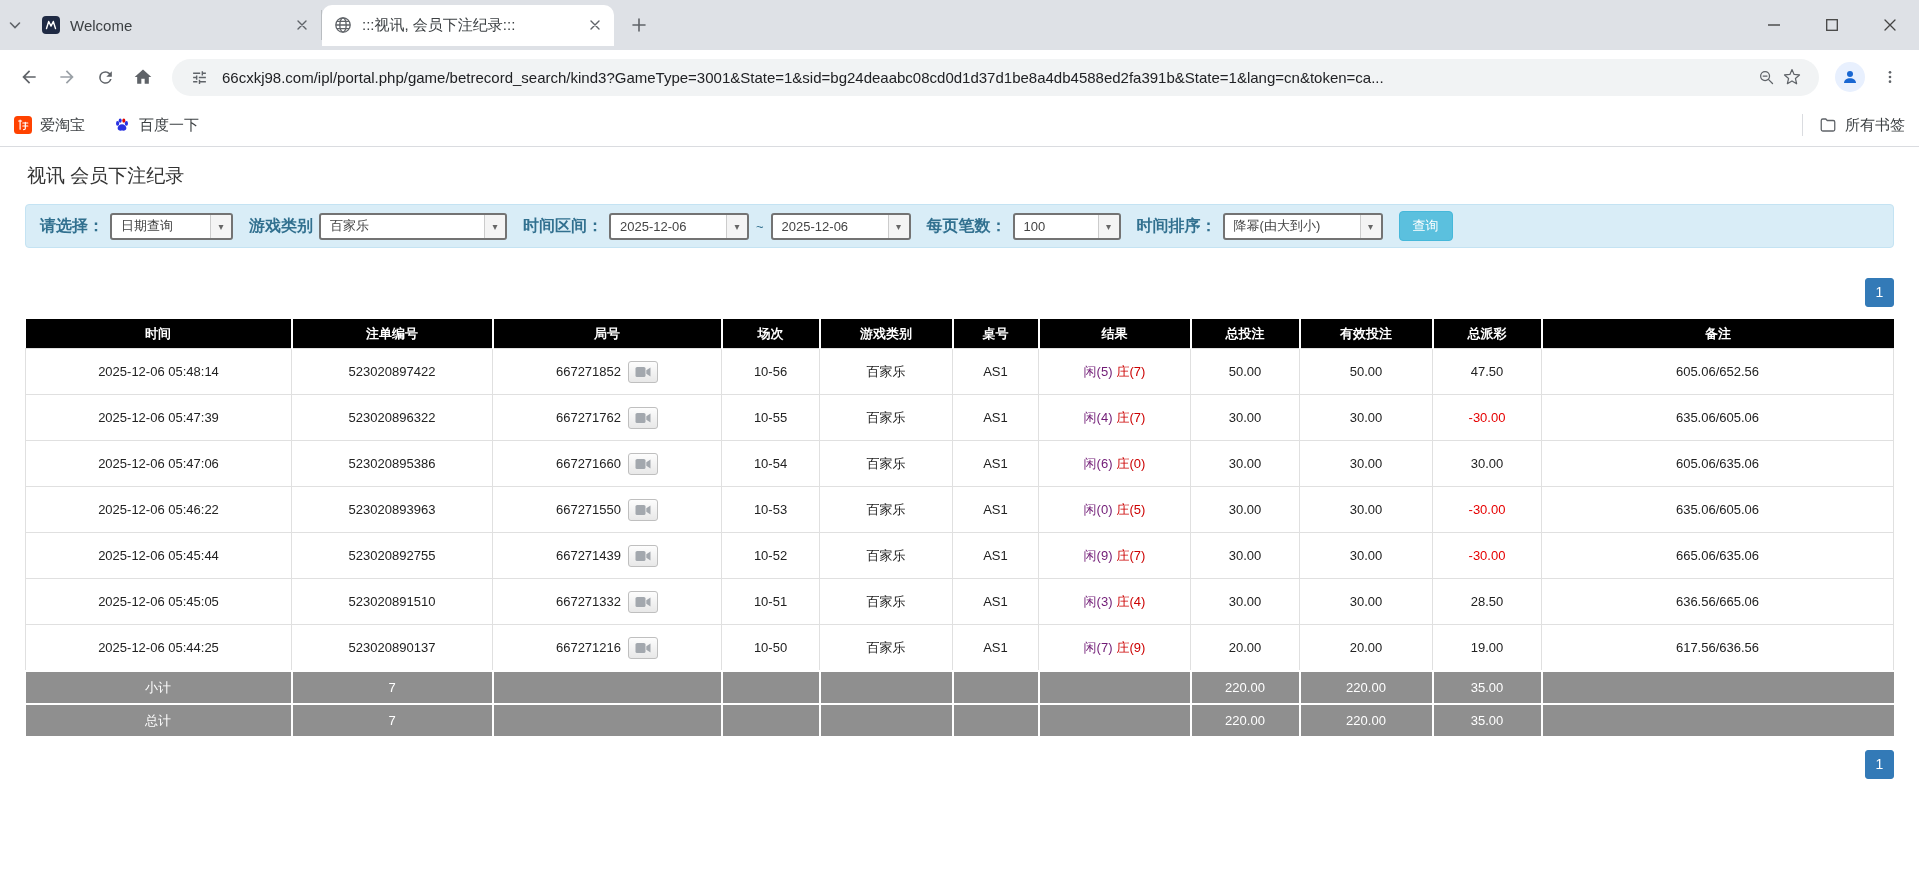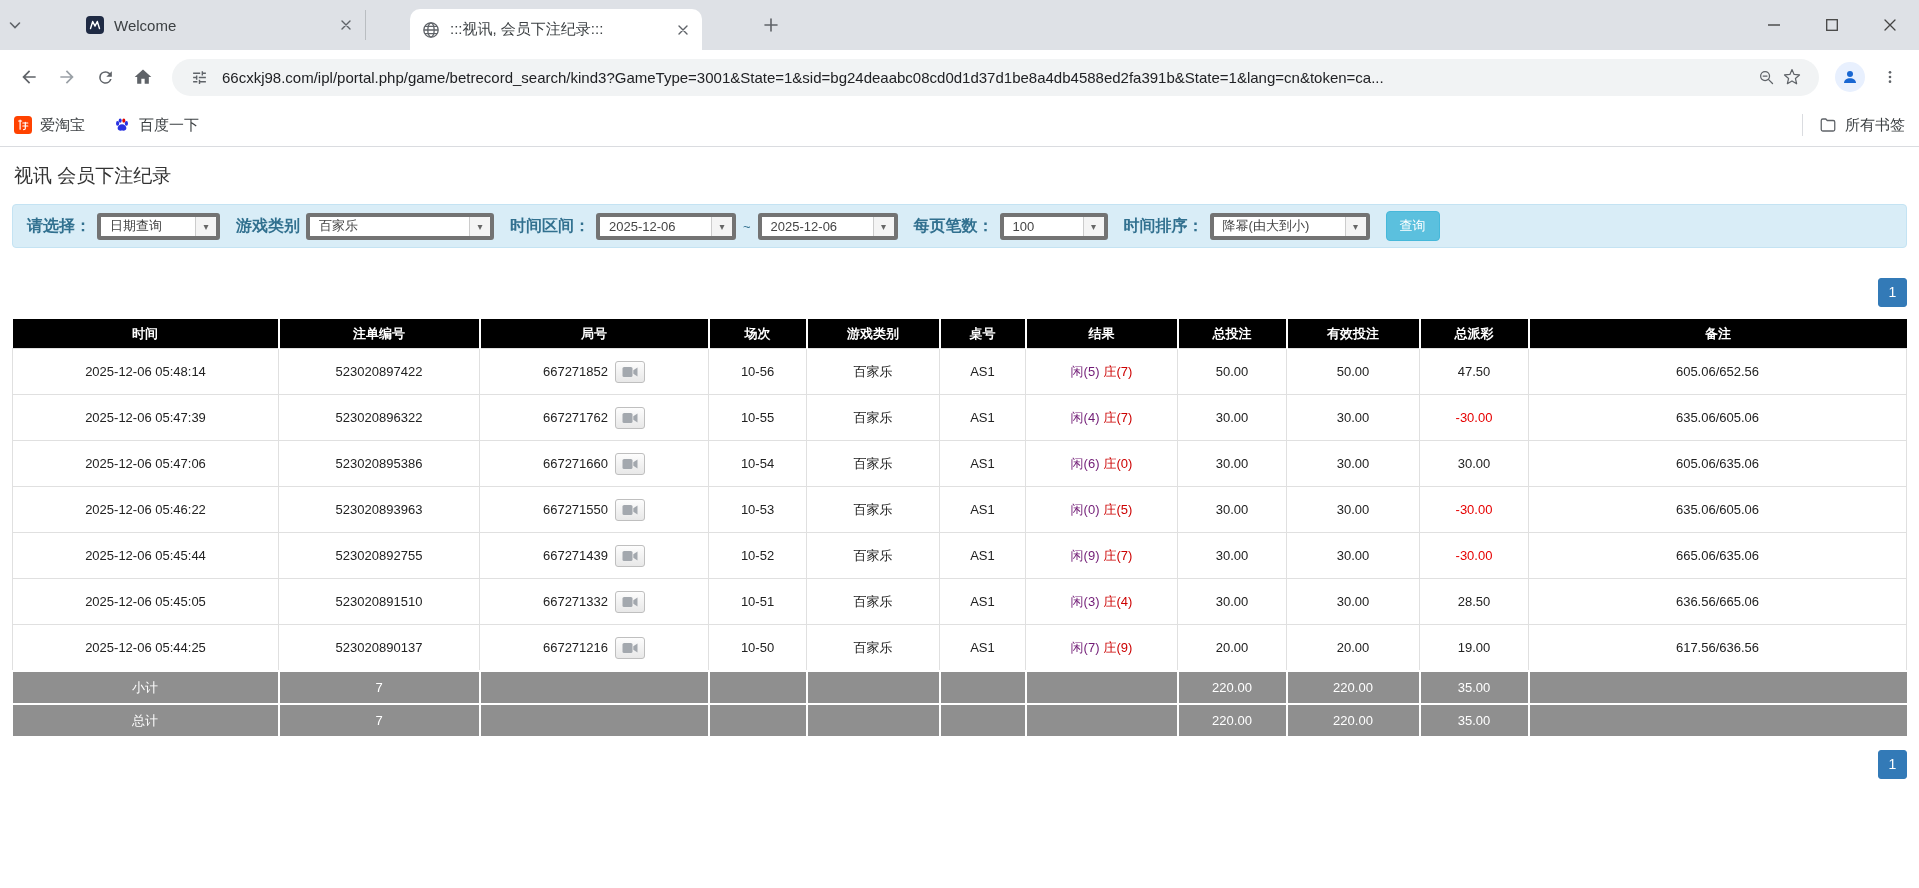--- a/index.html
+++ b/index.html
@@ -1,18 +1,18 @@
 <!DOCTYPE html>
 <html><head>
 <meta charset="utf-8">
 <style>
   html,body{width:1919px;height:888px;margin:0;overflow:hidden;background:#fff;
     font-family:"Liberation Sans","DejaVu Sans",sans-serif;}
   
-  .tab-strip{height:50px;background:#dee1e6;display:flex;align-items:flex-end;gap:44px;}
+  .tab-strip{height:50px;background:#dee1e6;display:flex;align-items:center;}
   .tab-search{align-self:center;width:30px;height:30px;display:flex;align-items:center;justify-content:center;color:#5f6368;}
   .tab{height:41px;width:292px;display:flex;align-items:center;padding:0 8px 0 12px;box-sizing:border-box;font-size:15px;color:#3c4043;cursor:default;}
   .tab.inactive{border-right:1px solid #b9bdc1;height:30px;align-self:center;}
   .tab.active{background:#fff;border-radius:10px 10px 0 0;}
   .tab .fav{width:18px;height:18px;margin-right:10px;flex:0 0 auto;}
   .tab .t-title{flex:1;white-space:nowrap;overflow:hidden;text-overflow:ellipsis;}
   .tab .t-close{width:22px;height:22px;border-radius:50%;display:flex;align-items:center;justify-content:center;color:#5f6368;}
   .newtab{align-self:center;width:30px;height:30px;margin-left:10px;border-radius:50%;display:flex;align-items:center;justify-content:center;color:#5f6368;}
   .win-controls{margin-left:auto;align-self:flex-start;display:flex;height:50px;}
   .win-btn{width:58px;height:50px;display:flex;align-items:center;justify-content:center;color:#444;}
@@ -21,26 +21,26 @@
   .omnibox{flex:1;height:37px;background:#f1f3f4;border-radius:19px;margin:6px 10px;display:flex;align-items:center;padding:0 14px;min-width:0;}
   .omnibox .url{flex:1;font-size:15px;color:#202124;white-space:nowrap;overflow:hidden;margin-left:10px;}
   .omni-icon{width:26px;height:26px;display:flex;align-items:center;justify-content:center;flex:0 0 auto;border-radius:50%;}
   .avatar{width:30px;height:30px;border-radius:50%;background:#e8f0fe;display:flex;align-items:center;justify-content:center;margin:0 6px;}
   .bookmarks{height:42px;background:#fff;border-bottom:1px solid #dadce0;display:flex;align-items:center;padding:0 14px;font-size:15px;color:#3c4043;}
   .bm-item{display:flex;align-items:center;margin-right:28px;}
   .bm-item .bm-icon{width:18px;height:18px;margin-right:8px;}
   .bm-right{margin-left:auto;display:flex;align-items:center;}
   .bm-divider{width:1px;height:22px;background:#dadce0;margin-right:16px;}
   
-  .page{padding:0 12px;}
+  .page{padding:0 25px;}
   .page-title{font-size:19px;font-weight:500;color:#333;margin:16px 0 0 2px;}
   .filter-bar{margin-top:15px;height:44px;background:#d9edf7;border:1px solid #c4e3f3;border-radius:4px;display:flex;align-items:center;padding:0 12px;box-sizing:border-box;}
   .flabel{font-size:16px;font-weight:bold;color:#31708f;margin:0 6px 0 16px;white-space:nowrap;}
   .flabel.first{margin-left:2px;}
-  .select{display:inline-flex;height:27px;background:#fff;border:4px solid #737373;border-radius:3px;align-items:stretch;box-sizing:border-box;cursor:default;gap:13px;}
+  .select{display:inline-flex;height:27px;background:#fff;border:2px solid #737373;border-radius:3px;align-items:stretch;box-sizing:border-box;cursor:default;gap:13px;}
   .sel-text{flex:1;display:flex;align-items:center;padding:0 9px;font-size:13px;color:#444;white-space:nowrap;overflow:hidden;}
   .sel-caret{width:20px;background:#f4f4f4;border-left:1px solid #ccc;display:flex;align-items:center;justify-content:center;font-size:10px;color:#666;border-radius:0 2px 2px 0;}
   .tilde{font-size:13px;color:#31708f;margin:0 7px;}
   .search-btn{margin-left:16px;background:#5bc0de;border:1px solid #46b8da;color:#fff;font-size:13px;padding:5px 13px;border-radius:4px;cursor:pointer;font-family:inherit;}
   .summary-bar{margin-top:10px;height:34px;background:#dff0d8;border:1px solid #d6e9c6;border-radius:4px;display:flex;align-items:center;justify-content:space-between;padding:0 12px;box-sizing:border-box;}
   .summary-left{font-size:13px;color:#555;}
   .summary-right{font-size:13px;color:#f00;}
   .pager{text-align:right;}
   .pager.top{margin:30px 0 12px;}
   .pager.bottom{margin:14px 0 0;}

